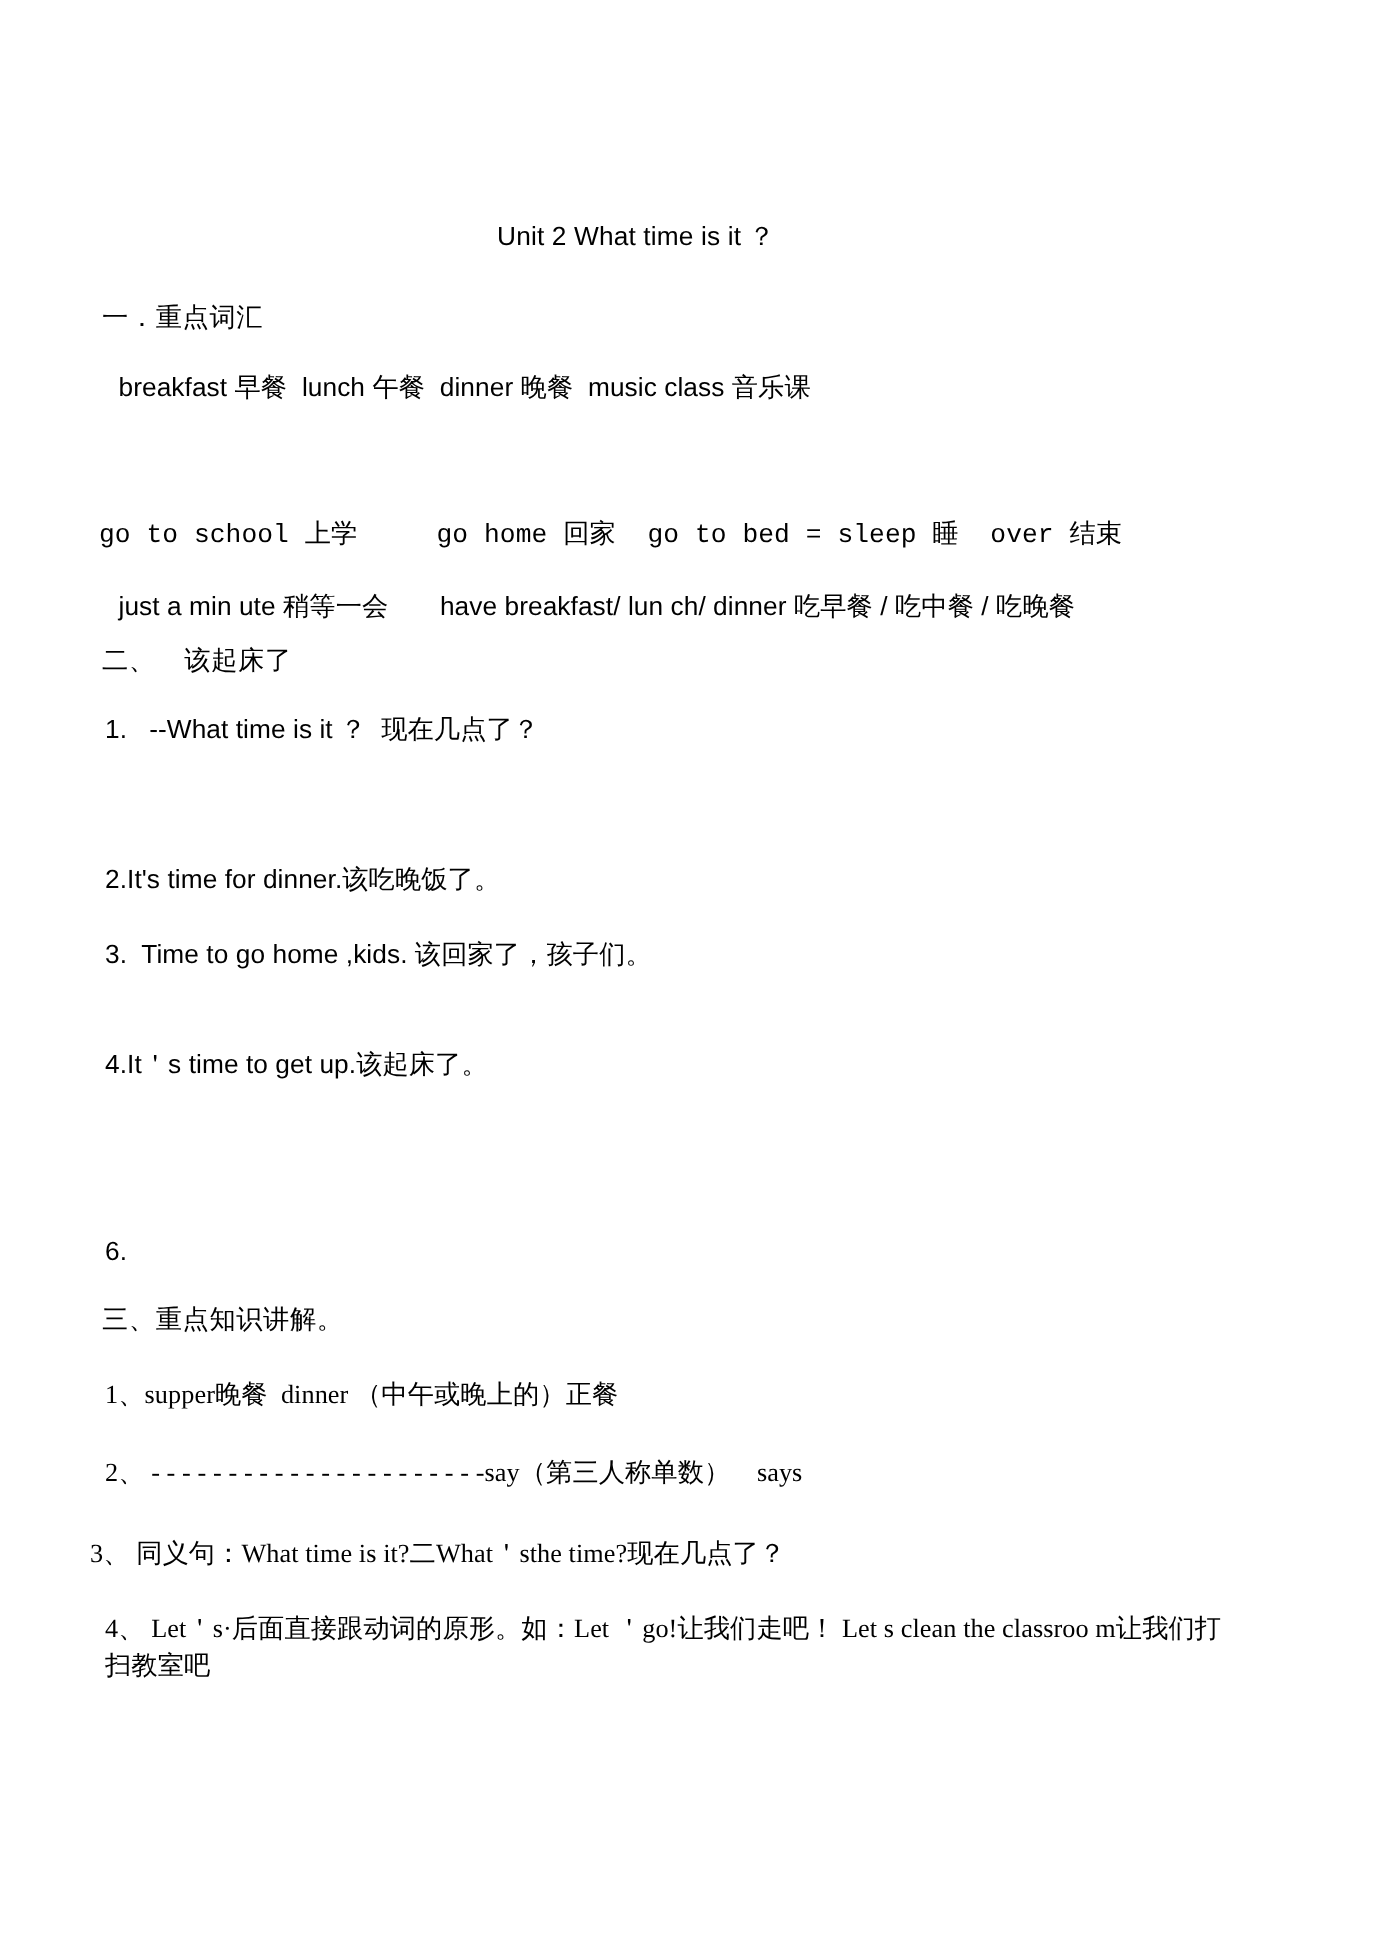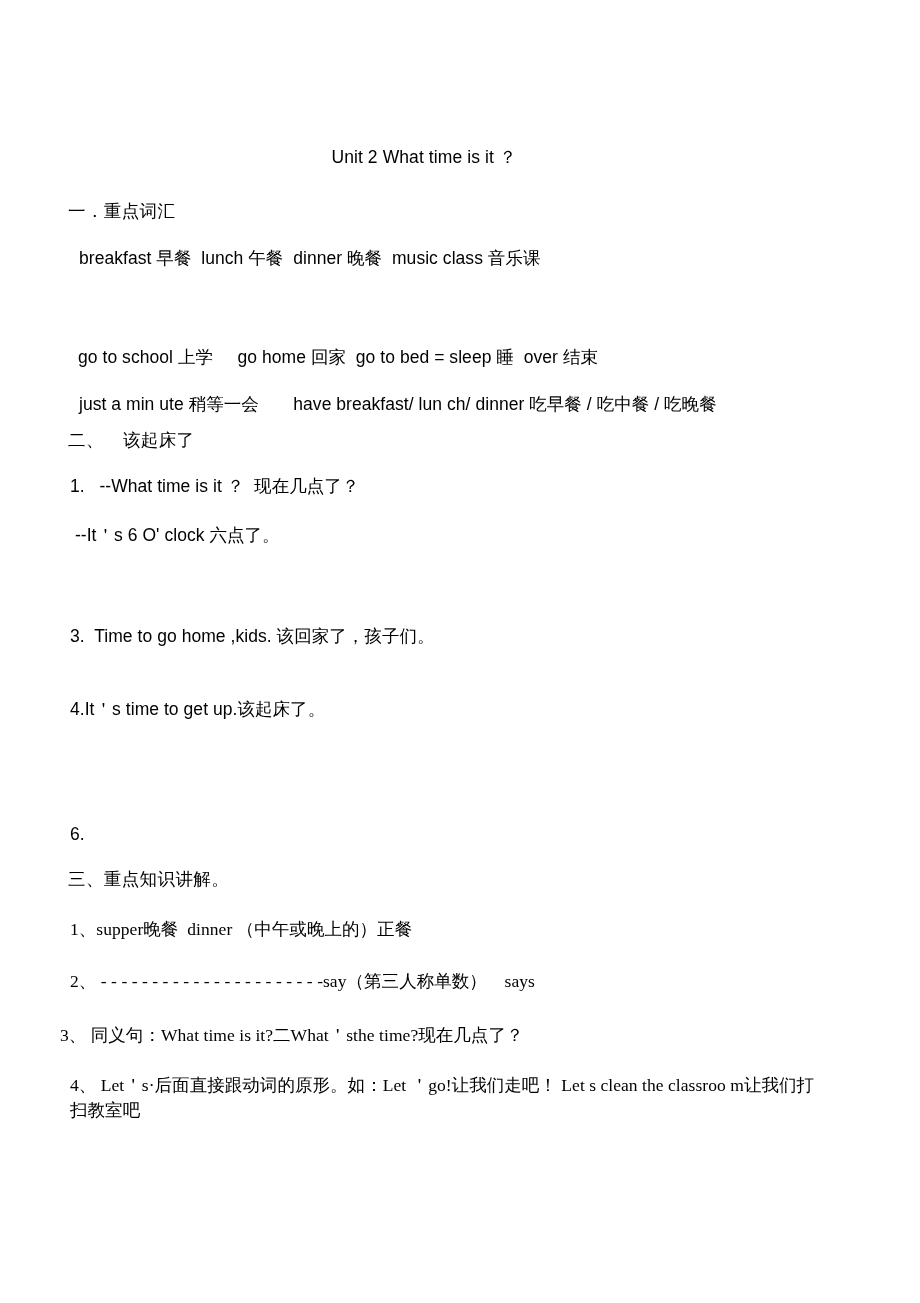--- a/index.html
+++ b/index.html
@@ -77,30 +77,30 @@
 
 <div class="page">
 
   <div class="doc-title">Unit 2 What time is it ？</div>
 
   <div class="heading" style="left:68px; top:199px;">一．重点词汇</div>
 
   <div class="line" style="left:79px; top:246px;">breakfast 早餐  lunch 午餐  dinner 晚餐  music class 音乐课</div>
 
 
-  <div class="line" style="left:78px; top:345px;">go to school 上学     go home 回家  go to bed = sleep 睡  over 结束</div>
+  <div class="line" style="left:66px; top:345px;font-family:Liberation Mono, monospace;">go to school 上学     go home 回家  go to bed = sleep 睡  over 结束</div>
 
   <div class="line" style="left:79px; top:392px;">just a min ute 稍等一会       have breakfast/ lun ch/ dinner 吃早餐 / 吃中餐 / 吃晚餐</div>
 
   <div class="heading" style="left:68px; top:428px;">二、    该起床了</div>
 
   <div class="line" style="left:70px; top:474px;">1.   --What time is it ？  现在几点了？</div>
 
-  <div class="line" style="left:70px; top:523px;"> --It＇s 6 O' clock 六点了。</div>
 
+  <div class="line" style="left:70px; top:574px;">2.It's time for dinner.该吃晚饭了。</div>
 
   <div class="line" style="left:70px; top:624px;">3.  Time to go home ,kids. 该回家了，孩子们。</div>
 
   <div class="line" style="left:70px; top:673px;margin-top:24px;">4.It＇s time to get up.该起床了。</div>
 
 
   <div class="line" style="left:70px; top:822px;">6.</div>
 
   <div class="heading" style="left:68px; top:867px;">三、重点知识讲解。</div>
 

